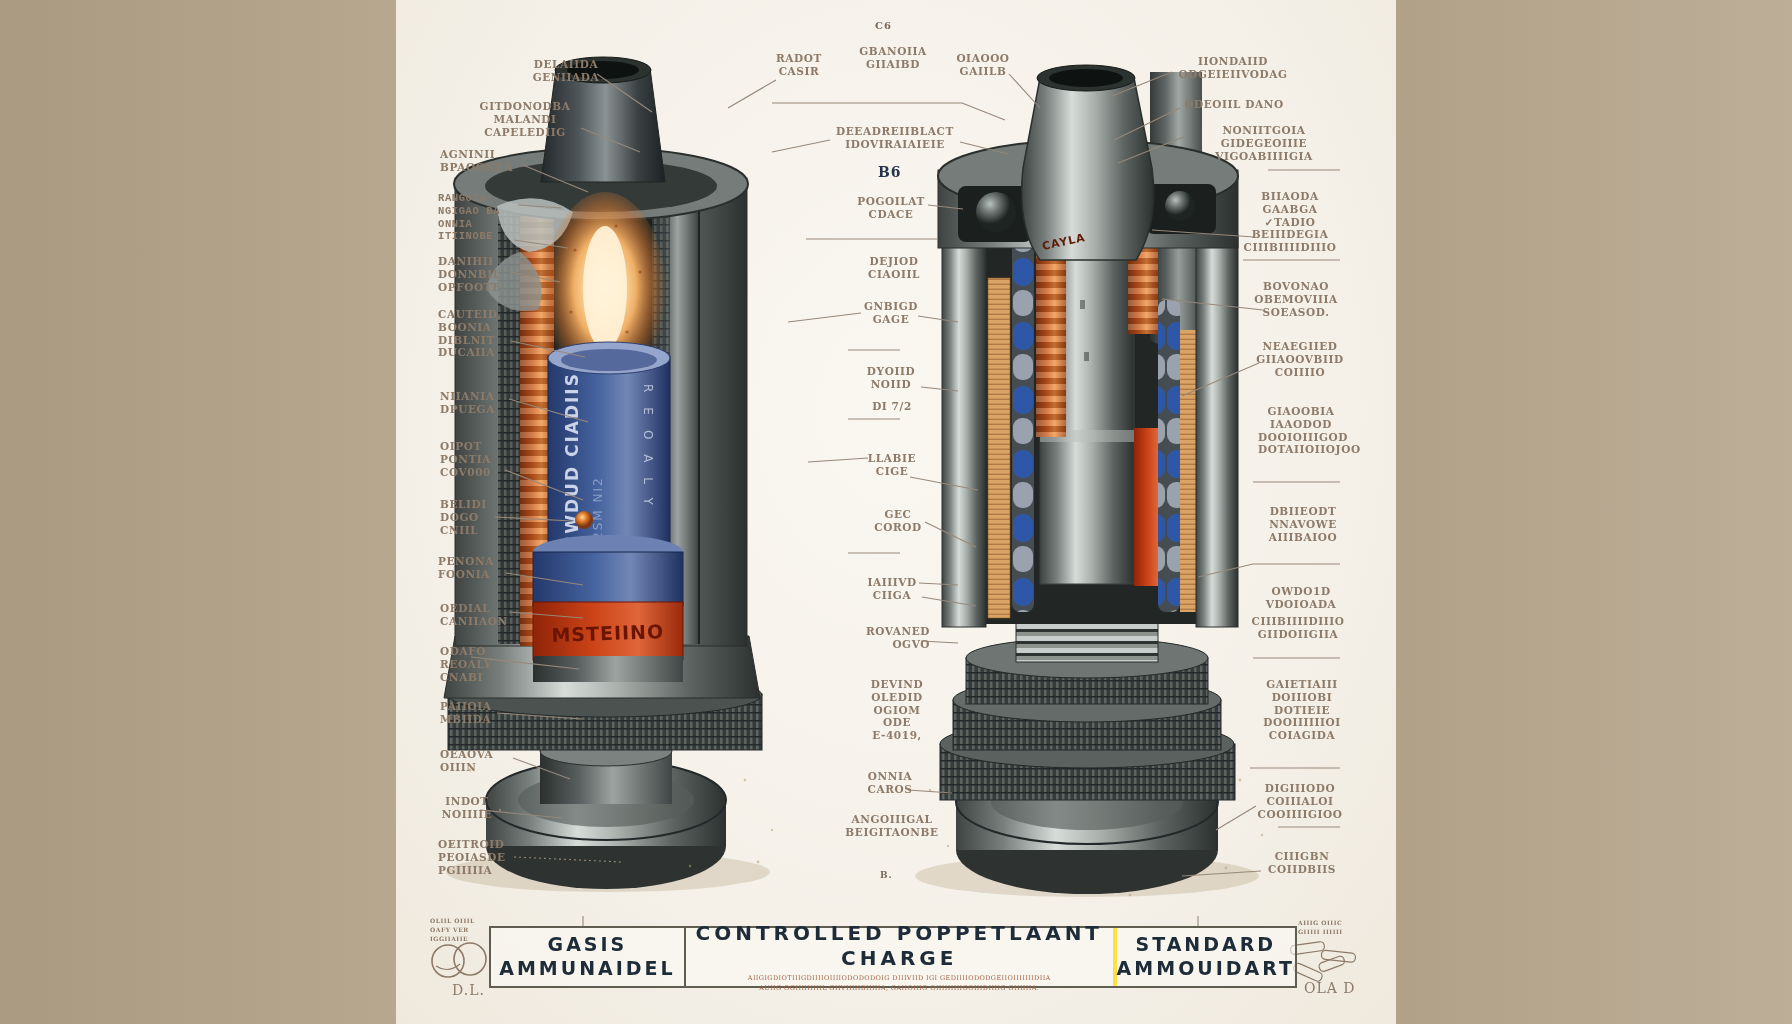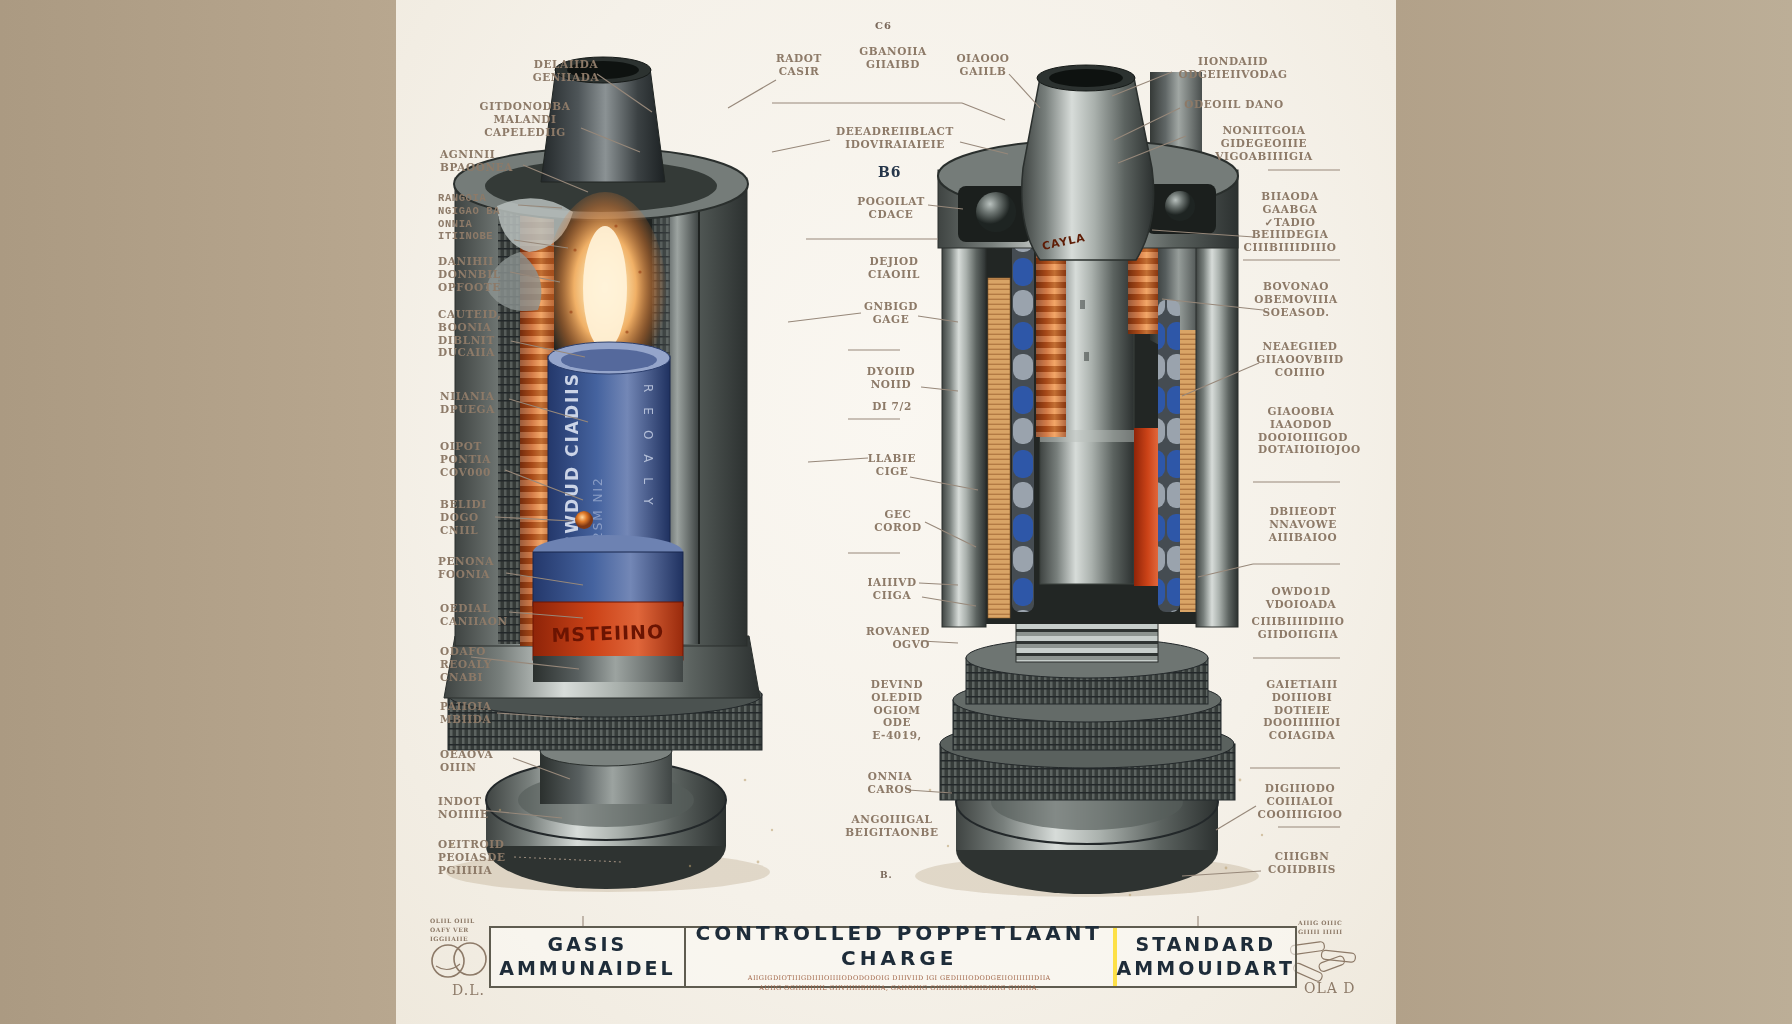--- a/index.html
+++ b/index.html
@@ -338,21 +338,21 @@
 FOONIA</div>
   <div class="lbl" style="left:440px;top:602px;width:84px;">OEDIAL
 CANIIAON</div>
   <div class="lbl" style="left:440px;top:645px;width:64px;">ODAFO
 REOALY
 CNABI</div>
   <div class="lbl" style="left:440px;top:700px;width:64px;">PAIIOIA
 MBIIDA</div>
   <div class="lbl" style="left:440px;top:748px;width:60px;">OEAOVA
 OIIIN</div>
-  <div class="lbl" style="left:438px;top:795px;width:58px;">INDOT
+  <div class="lbl" style="left:438px;top:795px;width:58px;text-align:center;">INDOT
 NOIIIIE</div>
   <div class="lbl" style="left:438px;top:838px;width:80px;">OEITROID
 PEOIASDE
 PGIIIIIA</div>
 
   <div class="mark" style="left:875px;top:20px;">C6</div>
   <div class="lbl c" style="left:760px;top:52px;width:78px;">RADOT
 CASIR</div>
   <div class="lbl c" style="left:846px;top:45px;width:94px;">GBANOIIA
 GIIAIBD</div>

